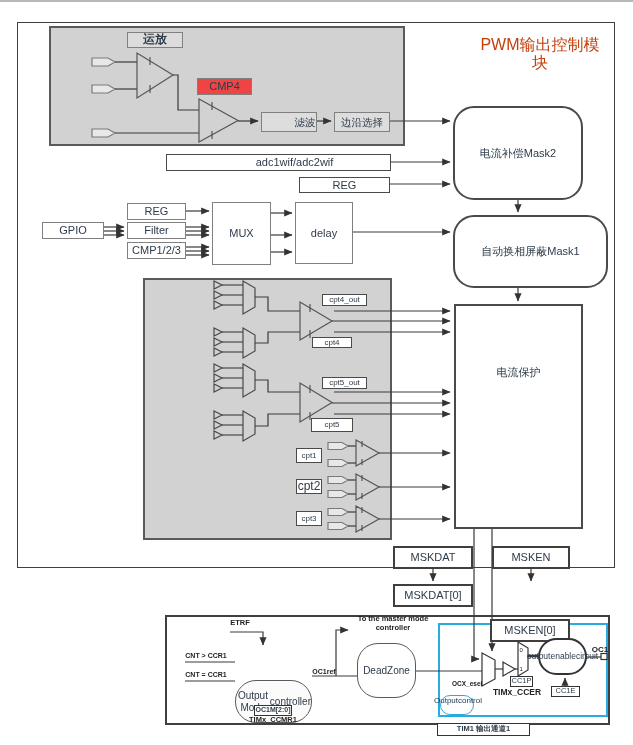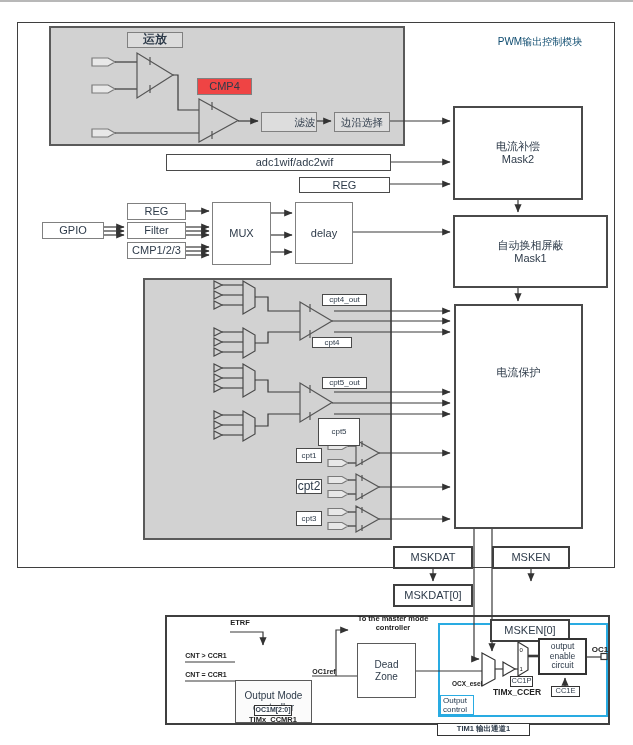--- a/index.html
+++ b/index.html
@@ -6,21 +6,21 @@
   #canvas{position:relative;width:633px;height:745px;background:#ffffff;
     font-family:"Liberation Sans","DejaVu Sans",sans-serif;color:#2e3b4a;overflow:hidden;}
   .abs{position:absolute;box-sizing:border-box;}
   .box{position:absolute;box-sizing:border-box;background:#fff;border:1.5px solid #4a4a4a;
     display:flex;align-items:center;justify-content:center;text-align:center;z-index:3;line-height:1.15;}
   .graybox{position:absolute;box-sizing:border-box;background:#d2d2d2;border:2px solid #5a5a5a;z-index:1;}
   .thin{border-width:1px;border-color:#808080;}
   .lbl{position:absolute;z-index:3;text-align:center;line-height:1.15;}
   .bold{font-weight:bold;}
   svg.wires{position:absolute;left:0;top:0;z-index:2;}
-  .col{display:flex;flex-direction:column;align-items:center;justify-content:center;}
+  .col{display:flex;flex-direction:row;align-items:center;justify-content:center;border-radius:21px;}
 </style>
 </head>
 <body>
 
 <div id="canvas">
 
   <div class="abs" style="left:0;top:2;width:633px;height:2px;background:#b8b8b8;z-index:1;"></div>
 
   <div class="abs" style="left:17px;top:22px;width:598px;height:546px;border:1.5px solid #3f3f3f;z-index:1;"></div>
 
@@ -209,21 +209,21 @@
       </g>
       <text x="519.5" y="652" font-size="6" fill="#222" stroke="none">0</text>
       <text x="519.5" y="671" font-size="6" fill="#222" stroke="none">1</text>
       <line x1="528" y1="656" x2="538" y2="656" stroke-width="2.6"></line>
       <line x1="587" y1="657" x2="601" y2="657"></line>
       <rect x="601" y="653.5" width="6" height="6" fill="#fff" stroke="#333"></rect>
       <line x1="565" y1="686" x2="565" y2="678" marker-end="url(#ah)"></line>
     </g>
   </svg>
 
-  <div class="lbl" style="left:480px;top:36px;width:120px;font-size:10px;color:#0c4a6e;">PWM输出控制模块</div>
+  <div class="lbl" style="left:480px;top:36px;width:120px;font-size:16px;color:#c2410c;">PWM输出控制模块</div>
 
   <div class="box thin" style="left:127px;top:32px;width:56px;height:16px;background:#dcdcdc;font-size:12px;font-weight:bold;">
     <span>运放</span>
   </div>
 
   <div class="box thin" style="left:197px;top:78px;width:55px;height:17px;background:#ef4444;font-size:11px;">
     <span>CMP4</span>
   </div>
 
   <div class="box thin" style="left:261px;top:112px;width:56px;height:20px;background:#dddddd;font-size:10.5px;padding-left:32px;">
@@ -282,21 +282,21 @@
 
   <div class="box" style="left:322px;top:294px;width:45px;height:12px;border-width:1px;font-size:8px;">
     <span>cpt4_out</span>
   </div>
   <div class="box" style="left:312px;top:337px;width:40px;height:11px;border-width:1px;font-size:8px;">
     <span>cpt4</span>
   </div>
   <div class="box" style="left:322px;top:377px;width:45px;height:12px;border-width:1px;font-size:8px;">
     <span>cpt5_out</span>
   </div>
-  <div class="box" style="left:318px;top:418px;width:42px;height:28px;border-width:1px;font-size:8px;">
+  <div class="box" style="left:311px;top:418px;width:42px;height:14px;border-width:1px;font-size:8px;">
     <span>cpt5</span>
   </div>
   <div class="box" style="left:296px;top:448px;width:26px;height:15px;border-width:1px;font-size:8px;">
     <span>cpt1</span>
   </div>
   <div class="box" style="left:296px;top:479px;width:26px;height:15px;border-width:1px;font-size:12px;">
     <span>cpt2</span>
   </div>
   <div class="box" style="left:296px;top:511px;width:26px;height:15px;border-width:1px;font-size:8px;">
     <span>cpt3</span>

